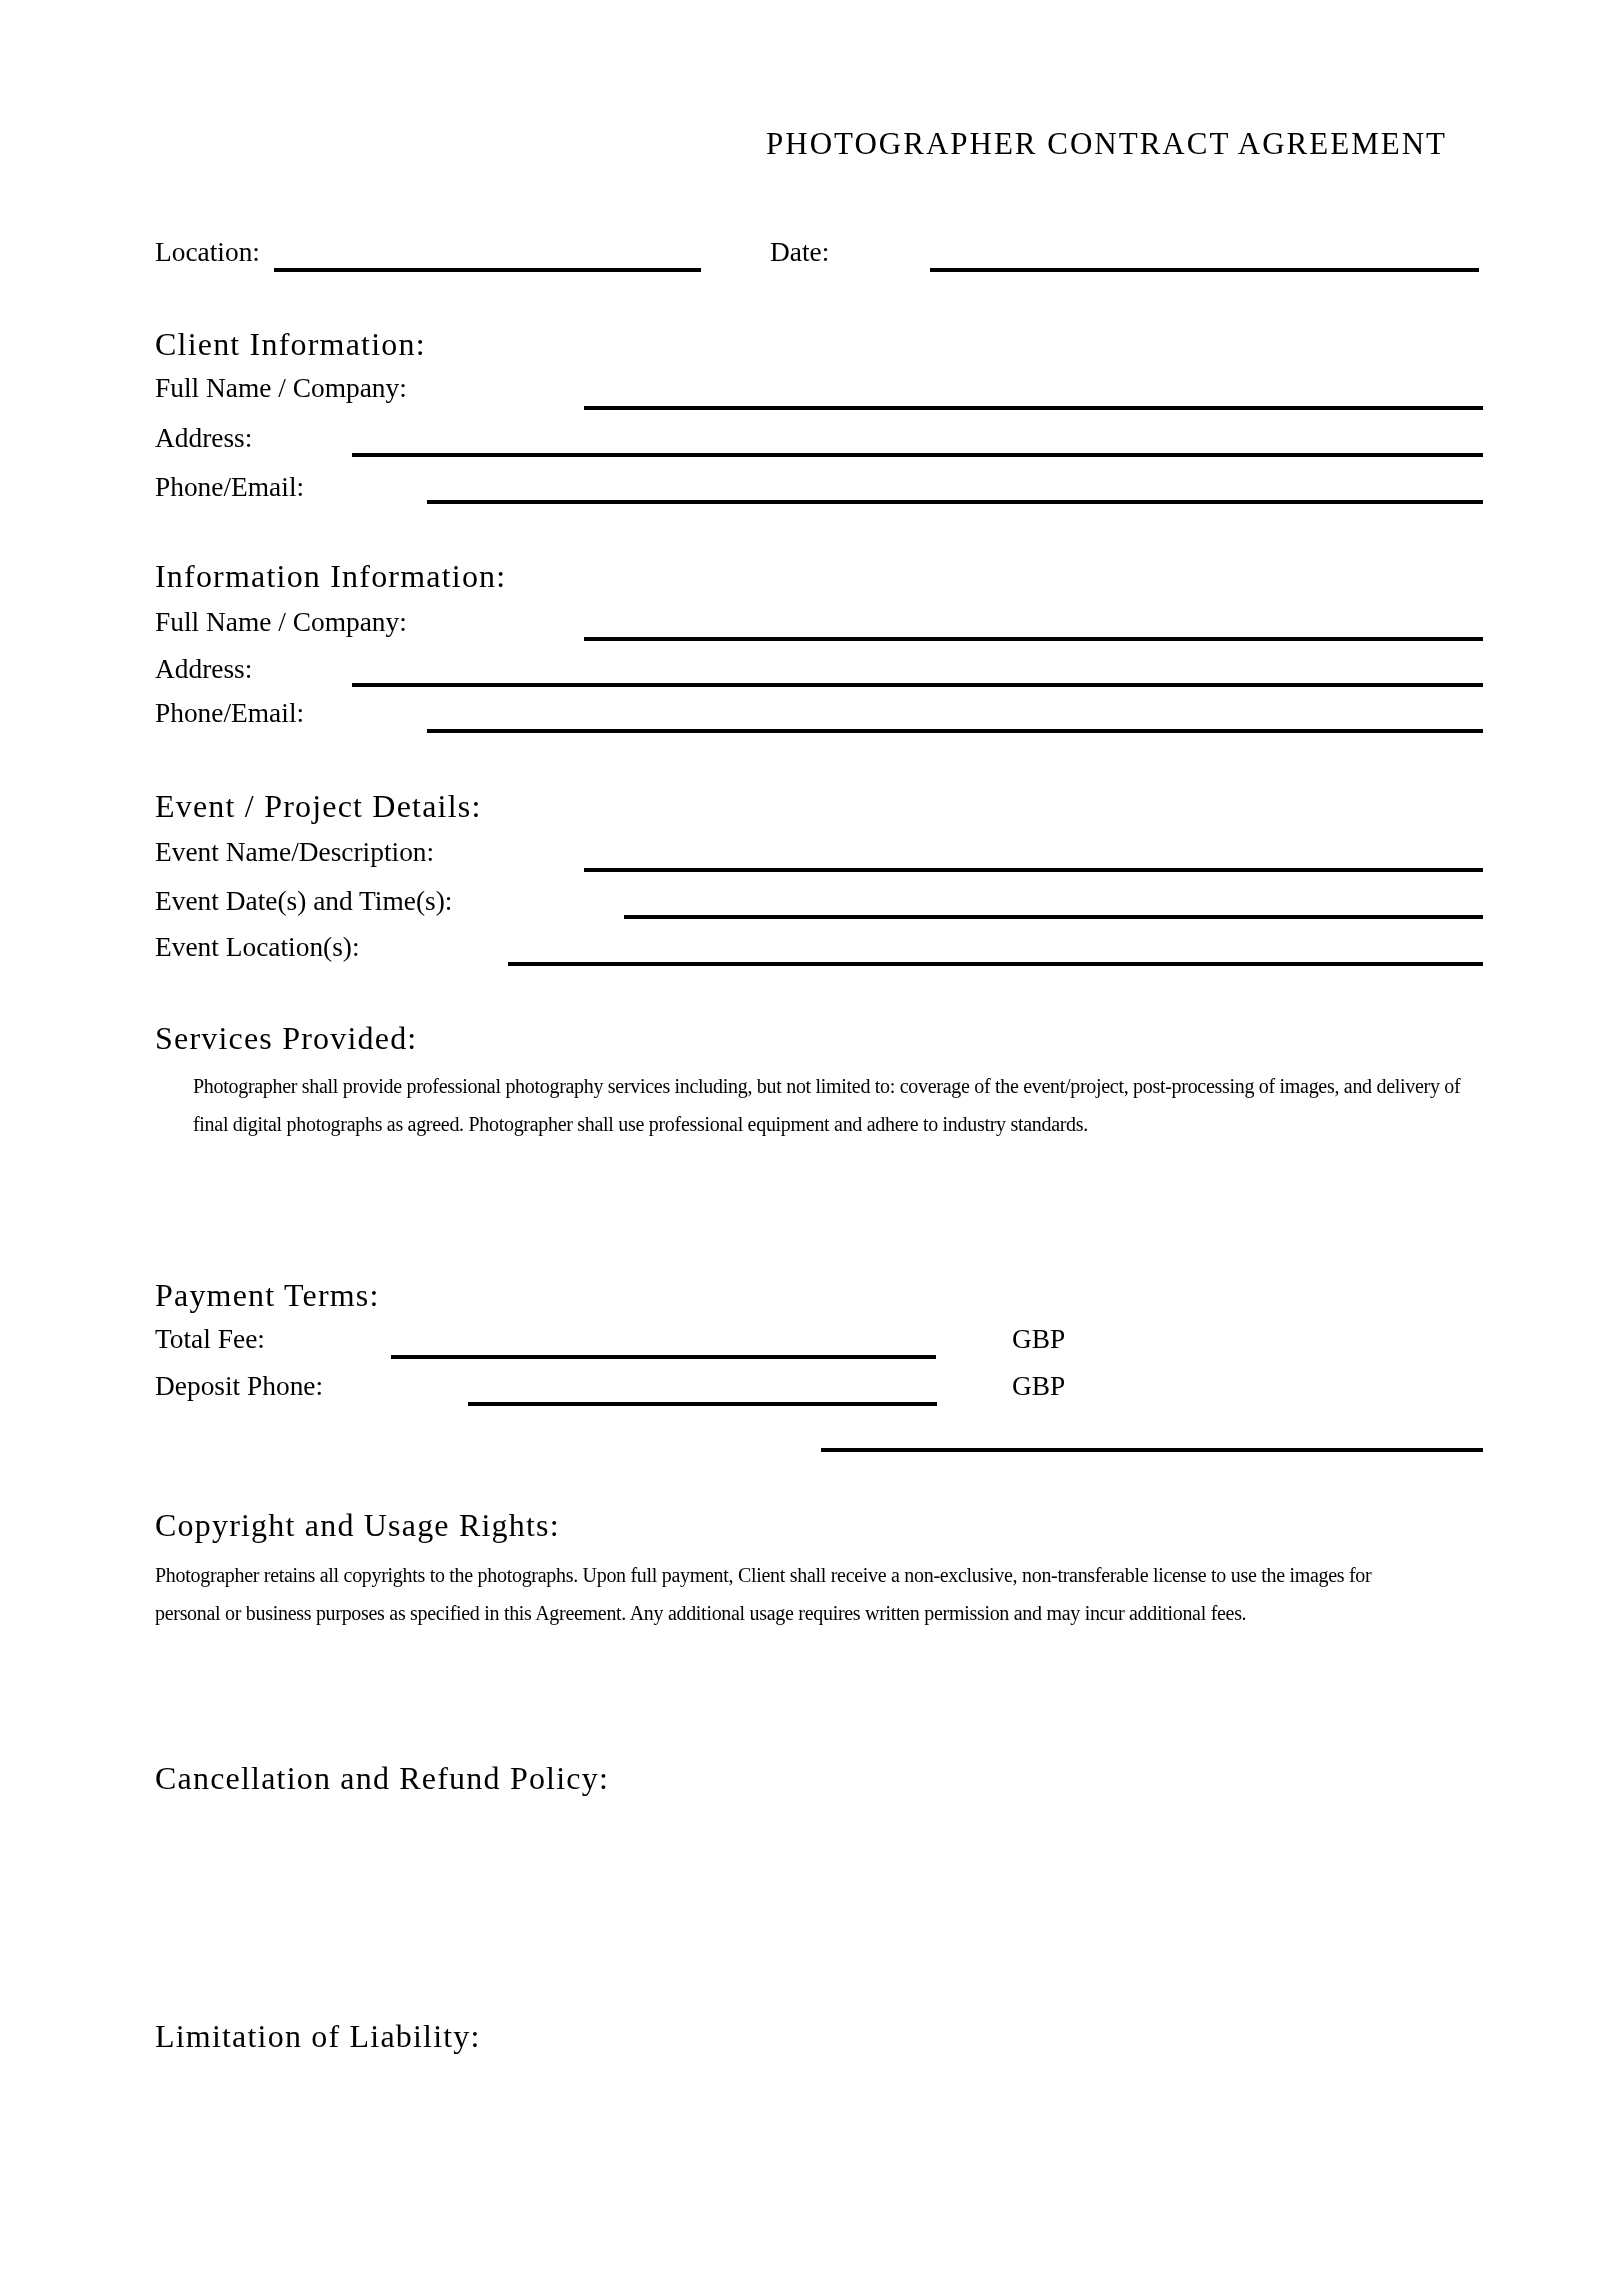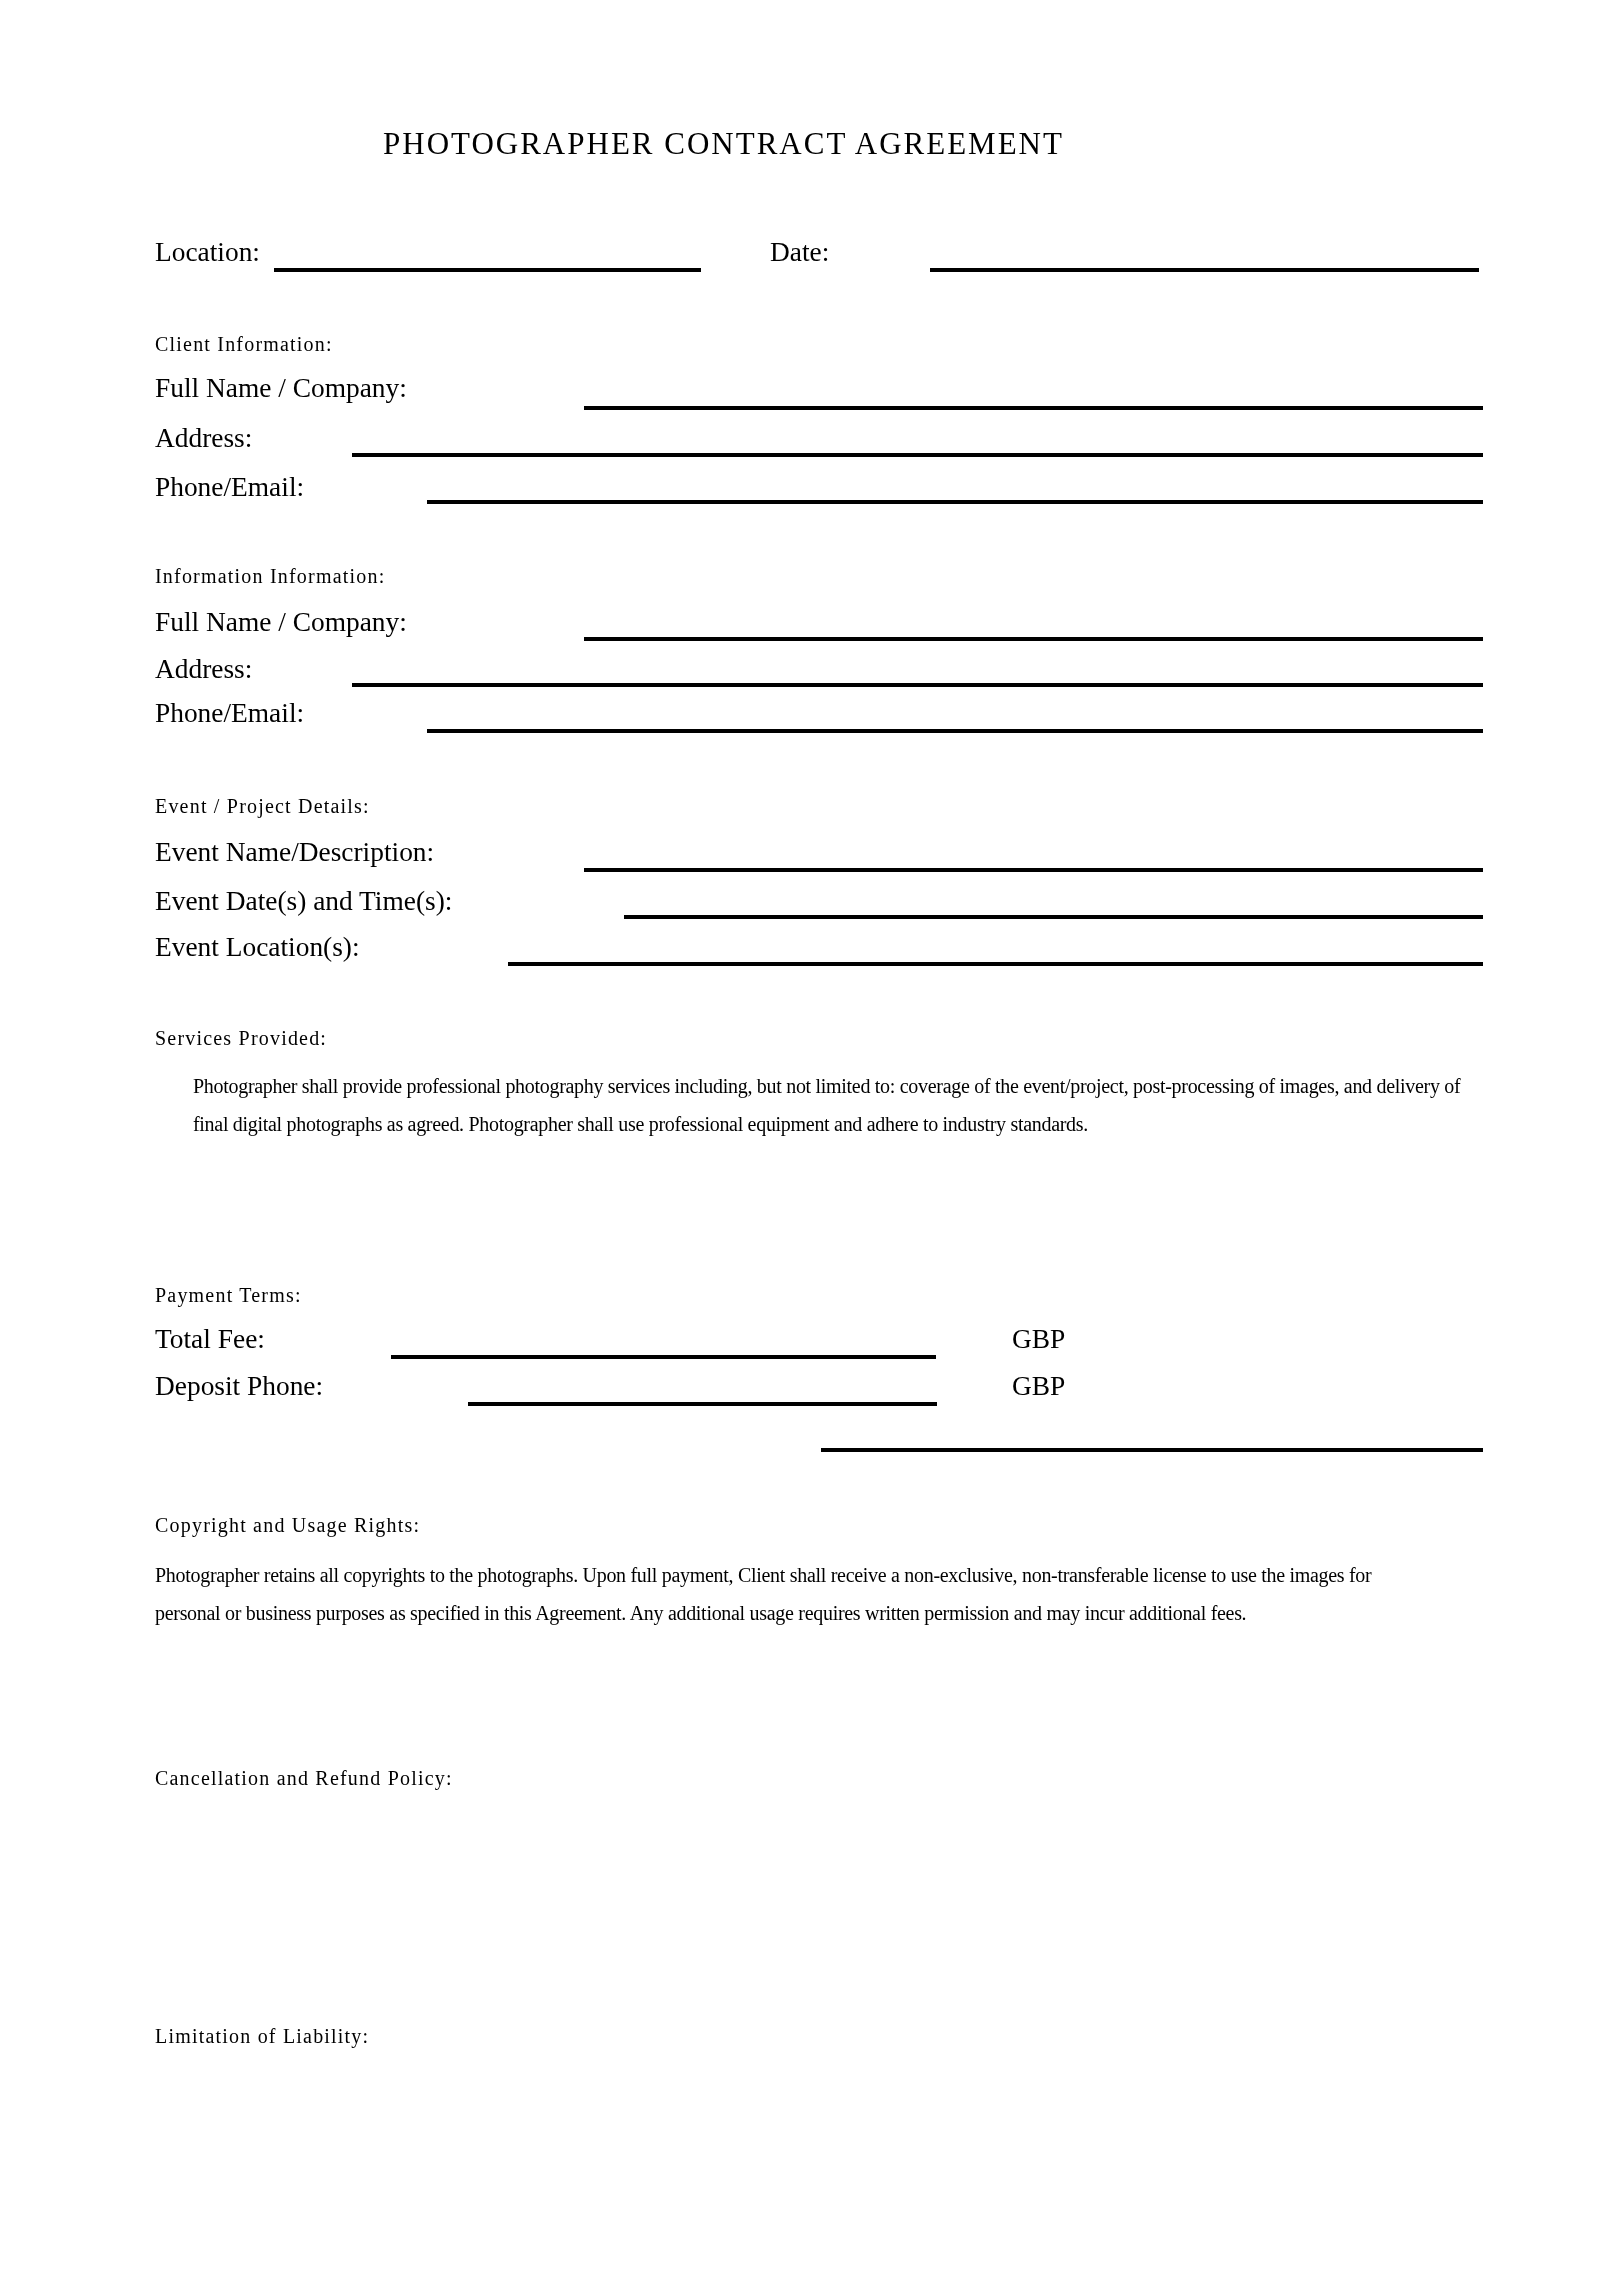--- a/index.html
+++ b/index.html
@@ -7,29 +7,29 @@
     position:relative;
     width:1621px;height:2293px;
     background:#ffffff;
     font-family:"Liberation Serif","DejaVu Serif",serif;
     color:#000000;
     overflow:hidden;
   }
   .doc-title{
     position:absolute;
     left:0;top:124px;width:1447px;
-    text-align:center;
+    text-align:right;
     font-size:31px;
     letter-spacing:2px;
     line-height:39px;
     white-space:nowrap;
   }
   .heading{
     position:absolute;
-    font-size:20px;
+    font-size:32px;
     letter-spacing:1.2px;
     line-height:37px;
     white-space:nowrap;
   }
   .lbl{
     position:absolute;
     font-size:27.4px;
     line-height:37px;
     white-space:nowrap;
     text-align:right;

